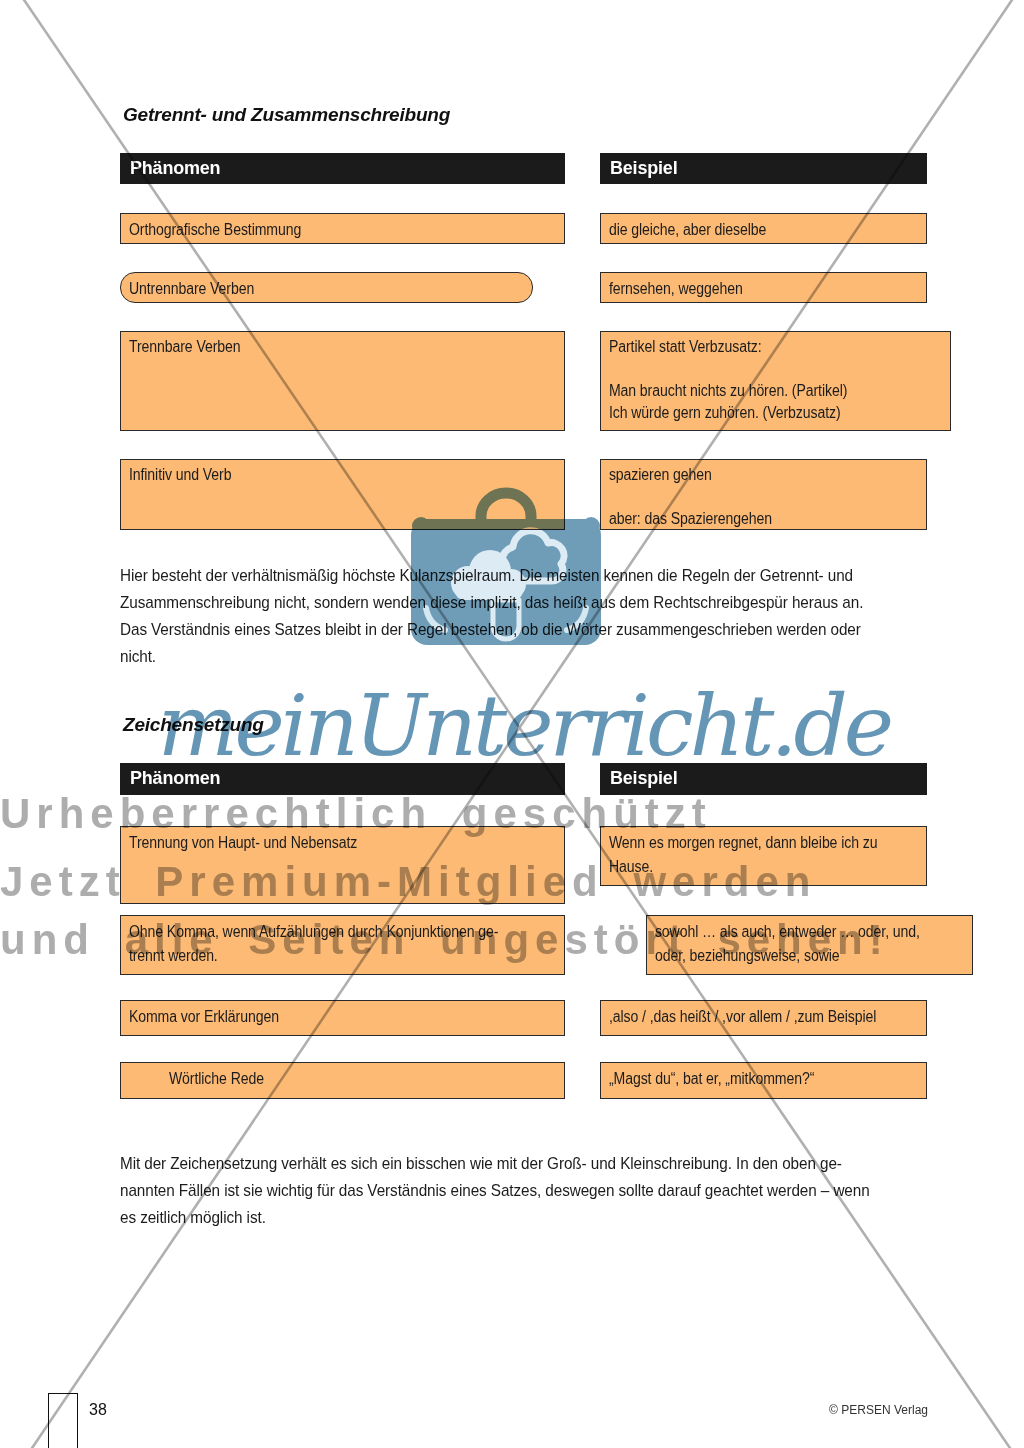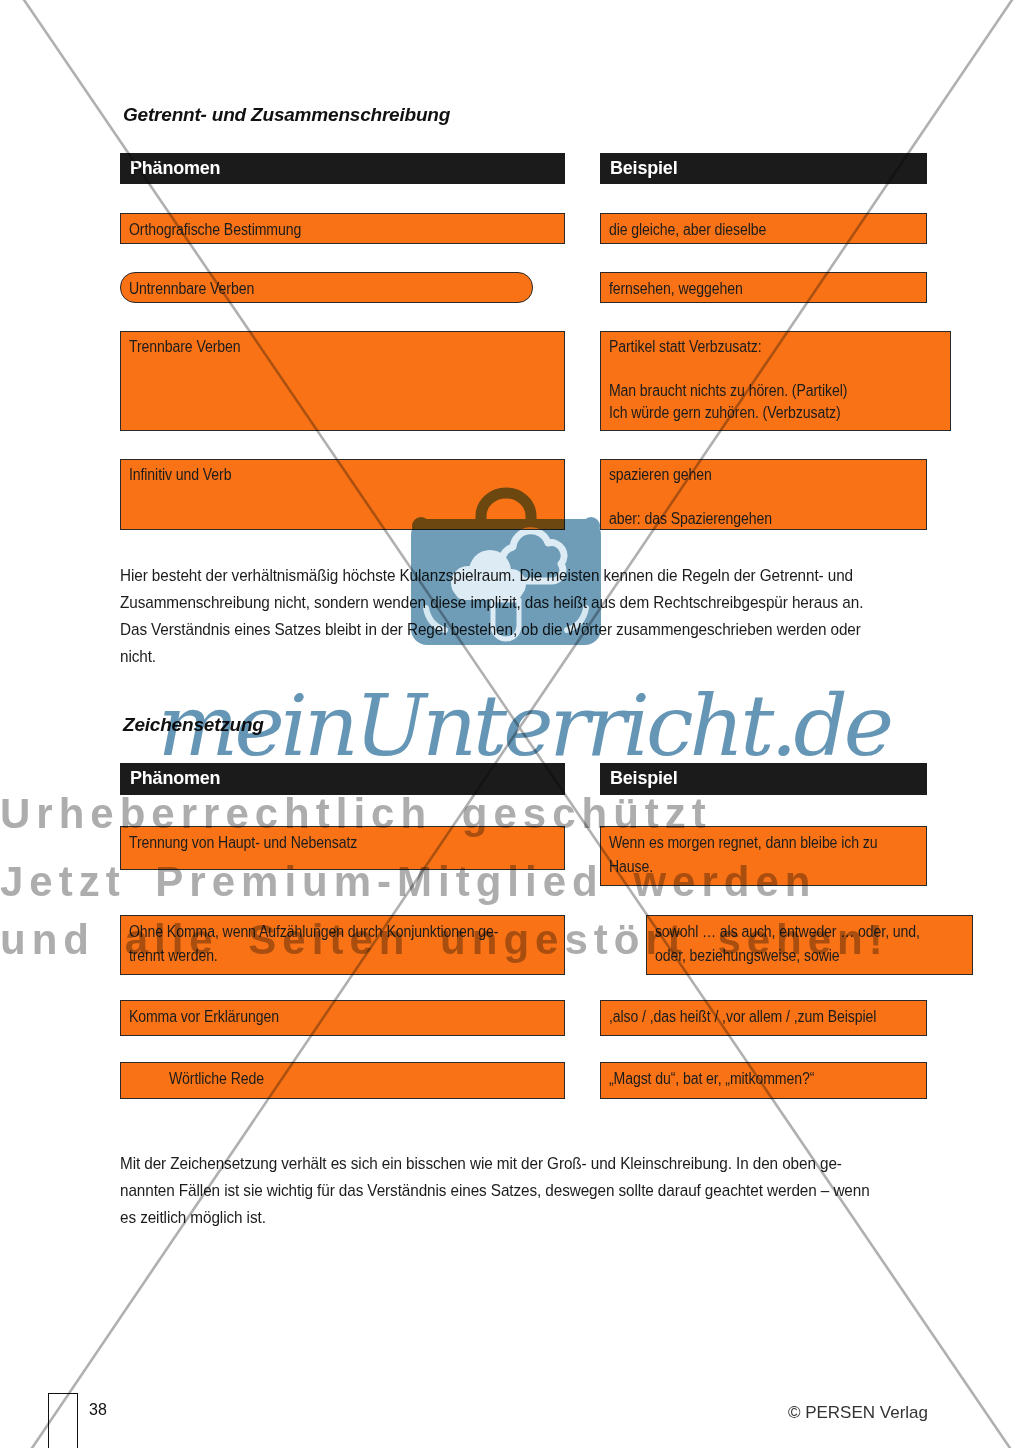--- a/index.html
+++ b/index.html
@@ -14,21 +14,21 @@
     letter-spacing:-0.2px;
   }
   .hdr-bar{
     position:absolute;background:#1b1b1b;box-sizing:border-box;
   }
   .hdr-bar .bar-label{
     display:block;padding:5px 0 0 10px;color:#ffffff;
     font-size:18px;font-weight:700;letter-spacing:-0.2px;
   }
   .cell{
-    position:absolute;background:#f97316;border:1.5px solid #2a2a2a;
+    position:absolute;background:#fdba74;border:1.5px solid #2a2a2a;
     box-sizing:border-box;
   }
   .cell-in{
     display:block;padding:4px 6px 0 9px;
     font-size:16px;line-height:24px;color:#1c1c1c;
     white-space:pre-line;
     transform:scaleX(0.88);transform-origin:0 0;width:112%;
     letter-spacing:-0.1px;
   }
   .cell-in.lh22{line-height:22px;}
@@ -42,21 +42,21 @@
   .page-num-box{
     position:absolute;left:48px;top:1393px;width:30px;height:66px;
     border:1.7px solid #111;box-sizing:border-box;background:#fff;
     text-align:center;
   }
   .page-num-box span{
     display:block;padding-top:7px;font-size:16px;font-weight:400;color:#111;margin-left:40px;
   }
   .copyright{
     position:absolute;right:96px;top:1403px;
-    font-size:17px;color:#333;letter-spacing:0;
+    font-size:12px;color:#333;letter-spacing:0;
   }
   
   .diagonals{
     position:absolute;left:0;top:0;width:1024px;height:1448px;
     mix-blend-mode:multiply;pointer-events:none;
   }
   .watermark{
     position:absolute;left:0;top:0;width:1024px;height:1448px;
     mix-blend-mode:multiply;pointer-events:none;
   }
@@ -134,21 +134,21 @@
 
   <h1 class="sec-title" style="top:714px;">Zeichensetzung</h1>
 
   <div class="hdr-bar" style="left:120px;top:763px;width:445px;height:32px;">
     <span class="bar-label">Phänomen</span>
   </div>
   <div class="hdr-bar" style="left:600px;top:763px;width:327px;height:32px;">
     <span class="bar-label">Beispiel</span>
   </div>
 
-  <div class="cell" style="left:120px;top:826px;width:445px;height:44px;">
+  <div class="cell" style="left:120px;top:826px;width:445px;height:78px;">
     <span class="cell-in">Trennung von Haupt- und Nebensatz</span>
   </div>
   <div class="cell" style="left:600px;top:826px;width:327px;height:60px;">
     <span class="cell-in">Wenn es morgen regnet, dann bleibe ich zu
 Hause.</span>
   </div>
 
   <div class="cell" style="left:120px;top:915px;width:445px;height:60px;">
     <span class="cell-in">Ohne Komma, wenn Aufzählungen durch Konjunktionen ge-
 trennt werden.</span>

